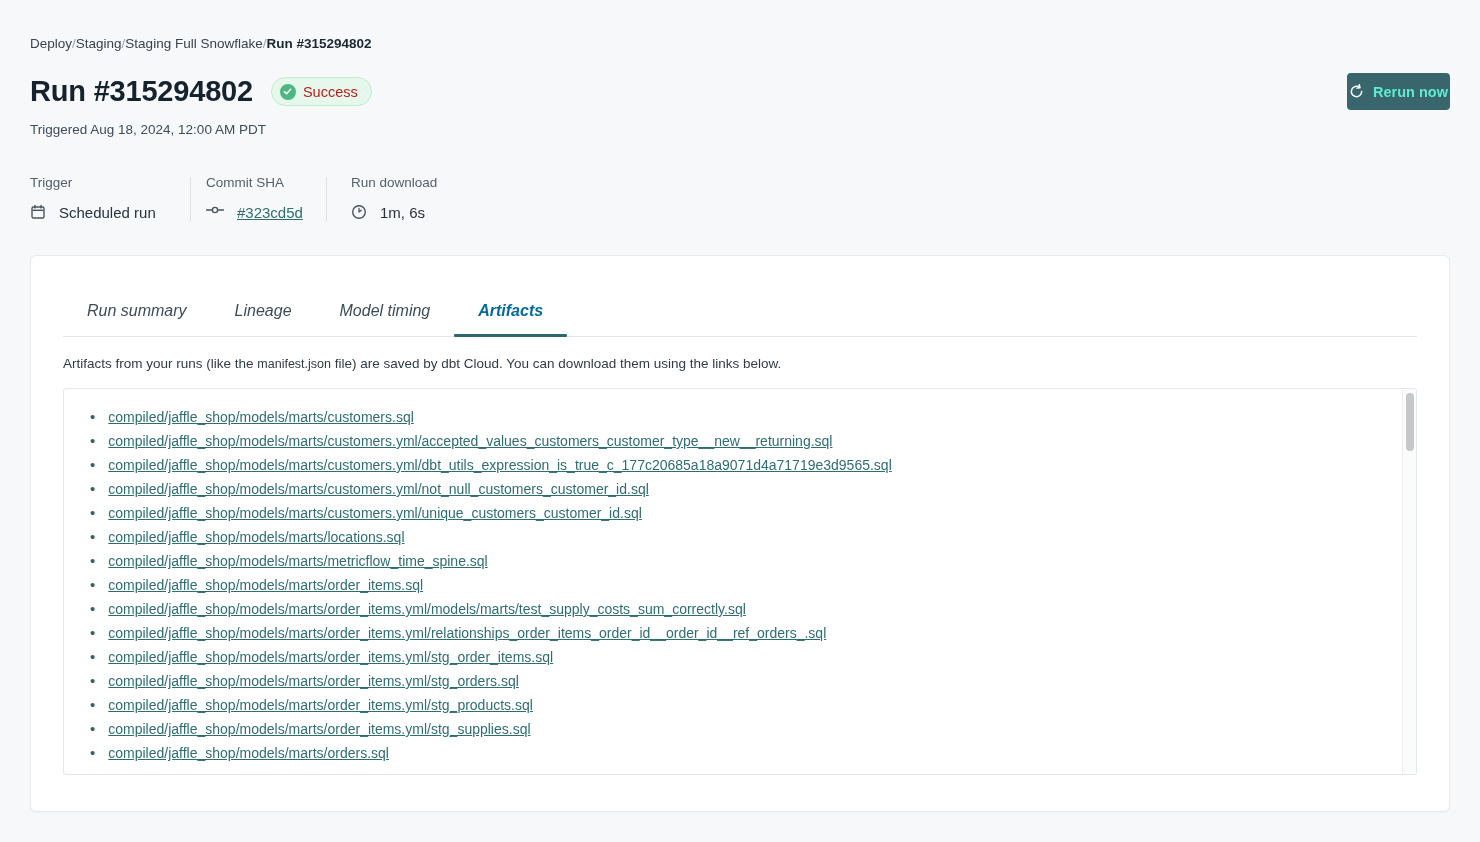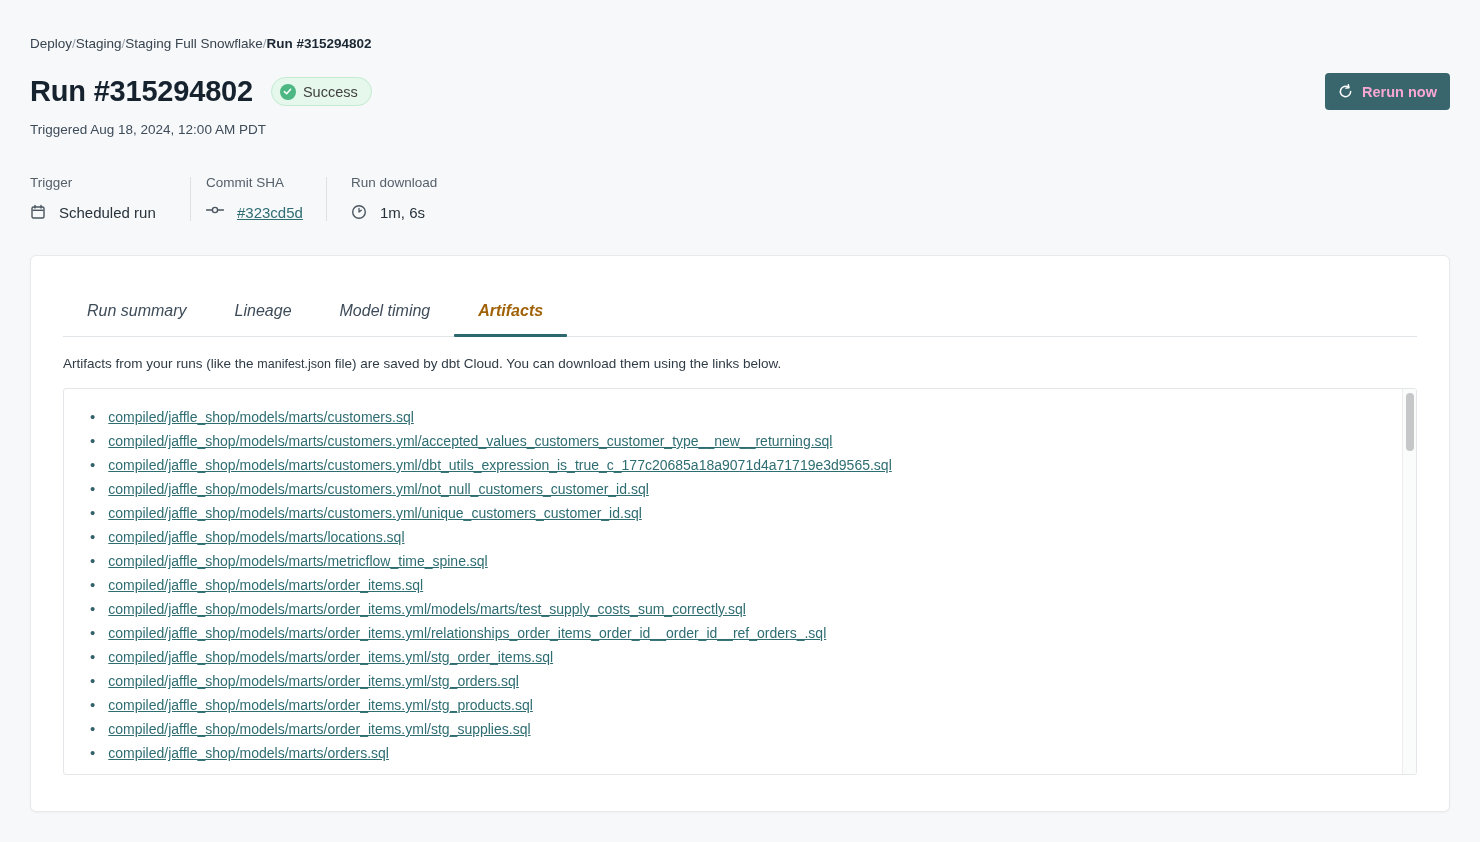--- a/index.html
+++ b/index.html
@@ -28,31 +28,31 @@
     display: flex; align-items: center;
   }
   .page-title {
     font-size: 29px; font-weight: 700; color: #16232e; letter-spacing: -0.2px;
   }
   .status-badge {
     margin-left: 18px;
     display: inline-flex; align-items: center; gap: 7px;
     background: #e6f8ec; border: 1px solid #c2ebd0;
     border-radius: 999px; padding: 4px 13px 4px 8px;
-    font-size: 14.5px; color: #404040; height: 29px;
+    font-size: 14.5px; color: #b91c1c; height: 29px;
   }
   .check-circle {
     width: 16px; height: 16px; border-radius: 50%;
     background: #4cb782; display: inline-flex; align-items: center; justify-content: center;
   }
   .check-circle svg { display: block; }
   .rerun-btn {
     margin-left: auto;
-    background: #38666c; color: #f9a8d4; border: none; border-radius: 4px;
-    height: 37px; padding: 0 13px;
+    background: #38666c; color: #5eead4; border: none; border-radius: 4px;
+    height: 37px; padding: 0 2px;
     font-size: 14.5px; font-weight: 700;
     font-family: "Liberation Sans", sans-serif;
     display: inline-flex; align-items: center; gap: 9px;
     cursor: pointer;
   }
   .rerun-btn svg { display: block; }
 
   .triggered { margin-top: 12px; font-size: 13.5px; color: #3e4c59; }
 
   
@@ -83,21 +83,21 @@
     padding-top: 46px;
     border-bottom: 1px solid #e2e5e8;
   }
   .tab {
     padding: 0 24px 16px 24px;
     font-size: 16px; color: #3e4c59;
     cursor: pointer;
     position: relative;
     font-style: italic;
   }
-  .tab.active { color: #a16207; font-weight: 700; }
+  .tab.active { color: #0369a1; font-weight: 700; }
   .tab.active::after {
     content: ""; position: absolute; left: 0; right: 0; bottom: -1px;
     height: 3px; background: #2d686e; border-radius: 1px;
   }
   .artifacts-desc {
     margin-top: 19px;
     font-size: 13.5px; color: #2f3b45;
   }
   .artifacts-desc code {
     font-family: Liberation Sans, sans-serif;

